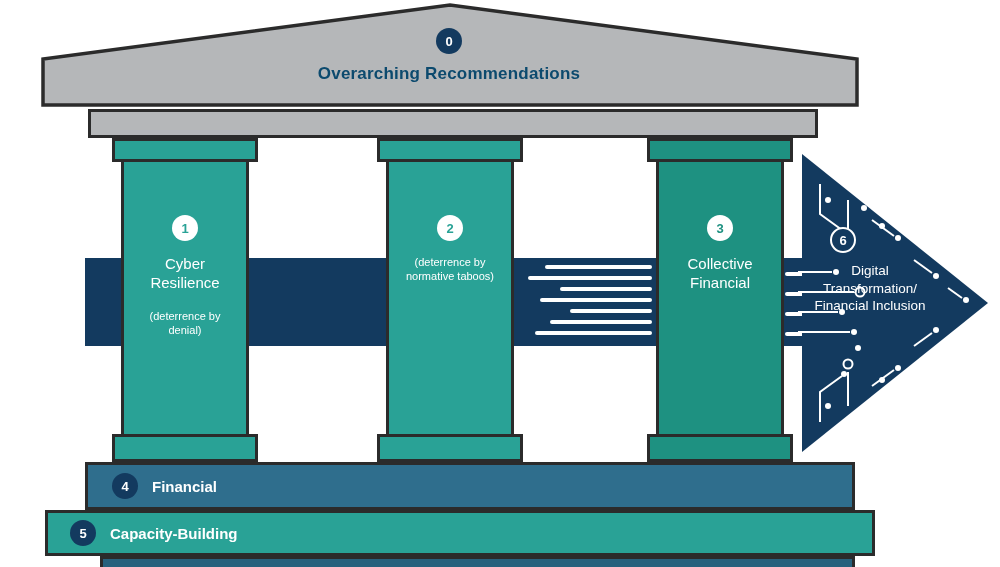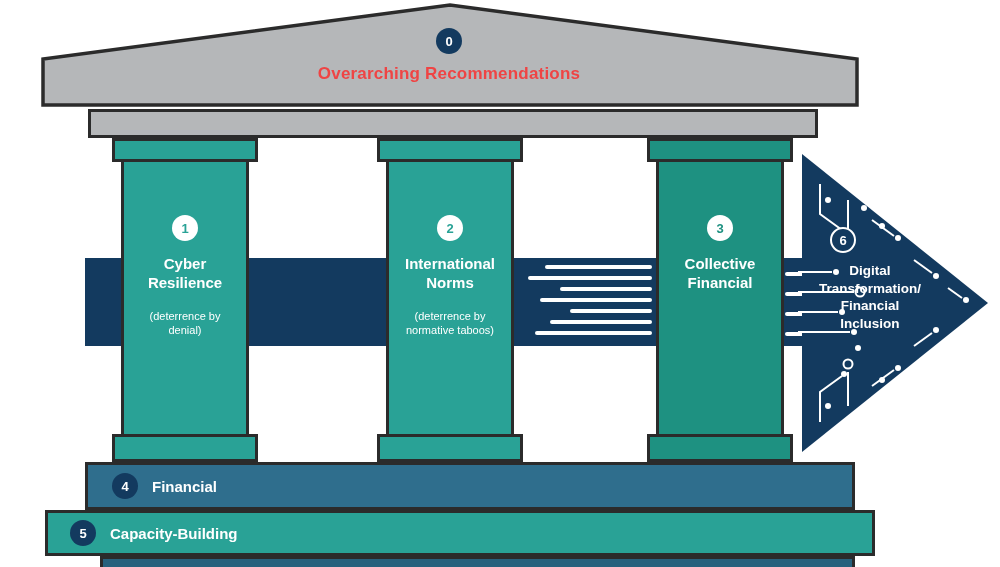--- a/index.html
+++ b/index.html
@@ -17,21 +17,21 @@
     font-weight: bold; font-size: 13px; line-height: 1;
   }
   .circle.navy { background: #133a5f; color: #ffffff; }
   .circle.white { background: #ffffff; color: #29a296; }
   .circle.white.dark-teal { color: #1e9181; }
   .circle.ring { background: #133a5f; color: #ffffff; border: 2.5px solid #ffffff; }
 
   
   .pediment-title {
     left: 249px; top: 64px; width: 400px; text-align: center;
-    font-size: 17px; font-weight: bold; color: #ef4444; letter-spacing: 0.2px;
+    font-size: 17px; font-weight: bold; color: #0c4a6e; letter-spacing: 0.2px;
   }
   .circle-0 { left: 436px; top: 28px; }
 
   
   .beam {
     left: 88px; top: 109px; width: 730px; height: 29px;
     background: #b5b7b9; border: 3px solid #2b2b2b;
   }
 
   
@@ -51,28 +51,28 @@
   .pillar { top: 138px; width: 146px; height: 324px; }
   .pillar-1 { left: 112px; }
   .pillar-2 { left: 377px; }
   .pillar-3 { left: 647px; }
   .pillar .capital { position: absolute; top: 0; left: 0; width: 146px; height: 24px; background: #29a296; border: 3px solid #2b2b2b; }
   .pillar .shaft   { position: absolute; top: 24px; left: 9px; width: 128px; height: 272px; background: #29a296; border: 3px solid #2b2b2b; border-top: none; border-bottom: none; }
   .pillar .base    { position: absolute; top: 296px; left: 0; width: 146px; height: 28px; background: #29a296; border: 3px solid #2b2b2b; }
   .pillar.dark .capital, .pillar.dark .shaft, .pillar.dark .base { background: #1e9181; }
   .pillar .content { position: absolute; top: 77px; left: 9px; width: 128px; text-align: center; color: #ffffff; }
   .pillar .content .circle { margin: 0 auto 14px auto; }
-  .pillar .p-title { width: 104px; margin: 0 auto 16px auto; font-size: 15px; font-weight: bold; line-height: 1.25; }
+  .pillar .p-title { width: 104px; margin: 0 auto 16px auto; font-size: 15px; font-weight: normal; line-height: 1.25; }
   .pillar .p-sub   { width: 104px; margin: 12px auto; font-size: 11px; line-height: 1.3; }
 
   
   .circle-6 { left: 830px; top: 227px; }
   .arrow-title {
     left: 812px; top: 262px; width: 116px; text-align: center;
-    color: #ffffff; font-size: 13.5px; font-weight: bold; line-height: 1.3;
+    color: #ffffff; font-size: 13.5px; font-weight: normal; line-height: 1.3;
   }
 </style>
 </head>
 <body>
 
 <div class="canvas">
 
   <div class="abs band"></div>
 
   <svg class="abs" style="left:85px; top:258px;" width="723" height="88" viewBox="0 0 723 88">
@@ -111,21 +111,20 @@
       <div class="p-sub">(deterrence by denial)</div>
     </div>
   </div>
 
   <div class="abs pillar pillar-2">
     <div class="capital"></div>
     <div class="shaft"></div>
     <div class="base"></div>
     <div class="content">
       <div class="circle white">2</div>
-      <div class="p-title">International Norms</div>
       <div class="p-sub">(deterrence by normative taboos)</div>
     </div>
   </div>
 
   <div class="abs pillar pillar-3 dark">
     <div class="capital"></div>
     <div class="shaft"></div>
     <div class="base"></div>
     <div class="content">
       <div class="circle white dark-teal">3</div>

